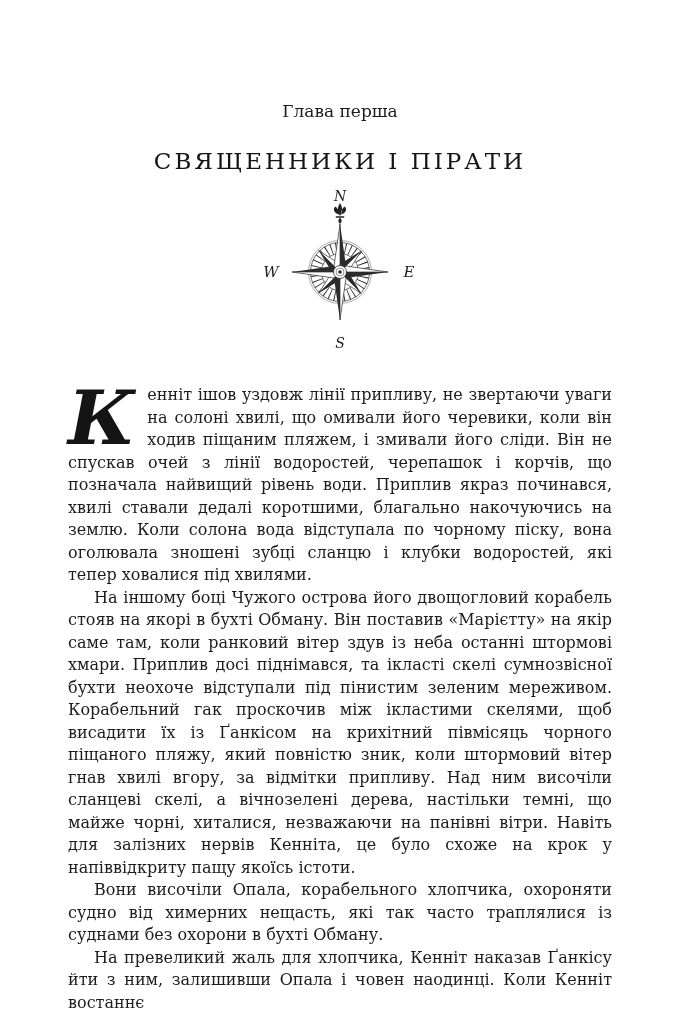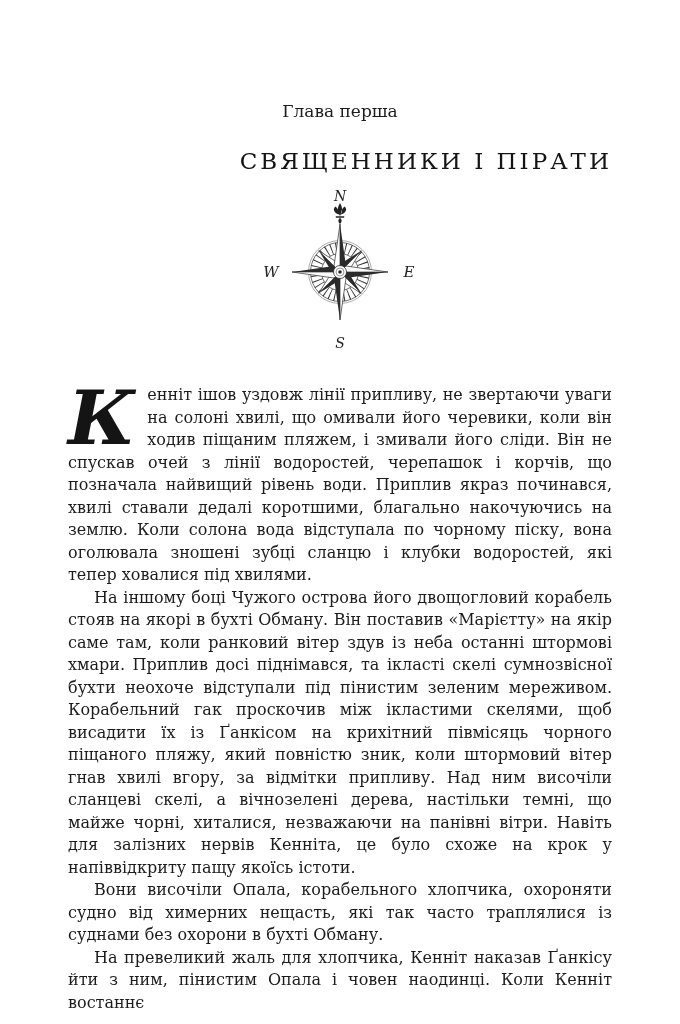--- a/index.html
+++ b/index.html
@@ -19,21 +19,21 @@
     overflow: hidden;
   }
   .chapter-label {
     text-align: center;
     font-size: 17px;
     line-height: 22px;
     margin-bottom: 24px;
     color: #1c1c1c;
   }
   .chapter-title {
-    text-align: right;
+    text-align: center;
     font-size: 23px;
     line-height: 30px;
     font-weight: normal;
     letter-spacing: 3px;
     margin: 0 0 14px 0;
     color: #141414;
   }
   .compass-wrap {
     text-align: center;
     margin: 0 auto 26px auto;
@@ -134,16 +134,16 @@
       <text class="compass-letter" x="85" y="158" font-size="14" text-anchor="middle">S</text>
     </svg>
   </div>
 
   <div class="body-text">
     <p>
       <span class="dropcap">К</span><span>енніт ішов уздовж лінії припливу, не звертаючи уваги на солоні хвилі, що омивали його черевики, коли він ходив піщаним пляжем, і змивали його сліди. Він не спускав очей з лінії водоростей, черепашок і корчів, що позначала найвищий рівень води. Приплив якраз починався, хвилі ставали дедалі коротшими, благально накочуючись на землю. Коли солона вода відступала по чорному піску, вона оголювала зношені зубці сланцю і клубки водоростей, які тепер ховалися під хвилями.</span>
     </p>
     <p class="indent">На іншому боці Чужого острова його двощогловий корабель стояв на якорі в бухті Обману. Він поставив «Марієтту» на якір саме там, коли ранковий вітер здув із неба останні штормові хмари. Приплив досі піднімався, та ікласті скелі сумнозвісної бухти неохоче відступали під пінистим зеленим мереживом. Корабельний гак проскочив між ікластими скелями, щоб висадити їх із Ґанкісом на крихітний півмісяць чорного піщаного пляжу, який повністю зник, коли штормовий вітер гнав хвилі вгору, за відмітки припливу. Над ним височіли сланцеві скелі, а вічнозелені дерева, настільки темні, що майже чорні, хиталися, незважаючи на панівні вітри. Навіть для залізних нервів Кенніта, це було схоже на крок у напіввідкриту пащу якоїсь істоти.</p>
     <p class="indent">Вони височіли Опала, корабельного хлопчика, охороняти судно від химерних нещасть, які так часто траплялися із суднами без охорони в бухті Обману.</p>
-    <p class="indent">На превеликий жаль для хлопчика, Кенніт наказав Ґанкісу йти з ним, пінистим Опала і човен наодинці. Коли Кенніт востаннє</p>
+    <p class="indent">На превеликий жаль для хлопчика, Кенніт наказав Ґанкісу йти з ним, залишивши Опала і човен наодинці. Коли Кенніт востаннє</p>
   </div>
 
 </div>
 
 </body></html>

